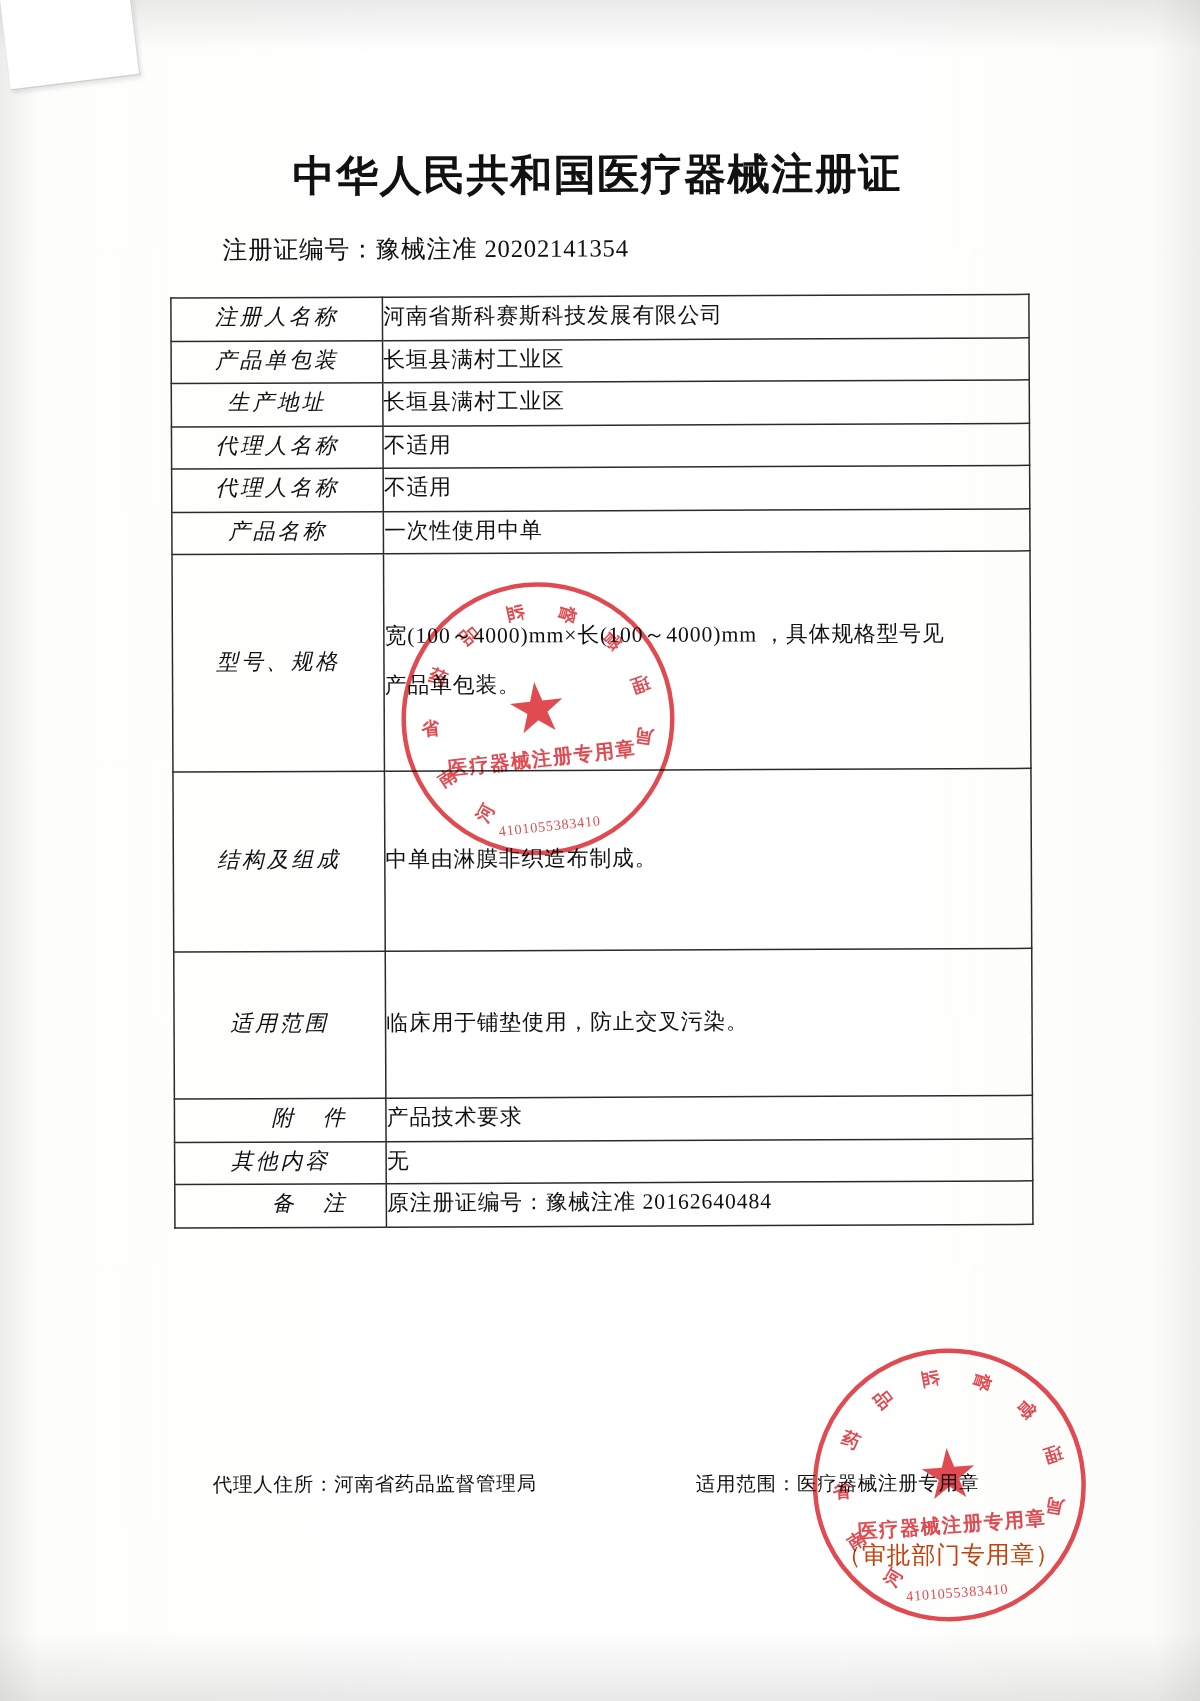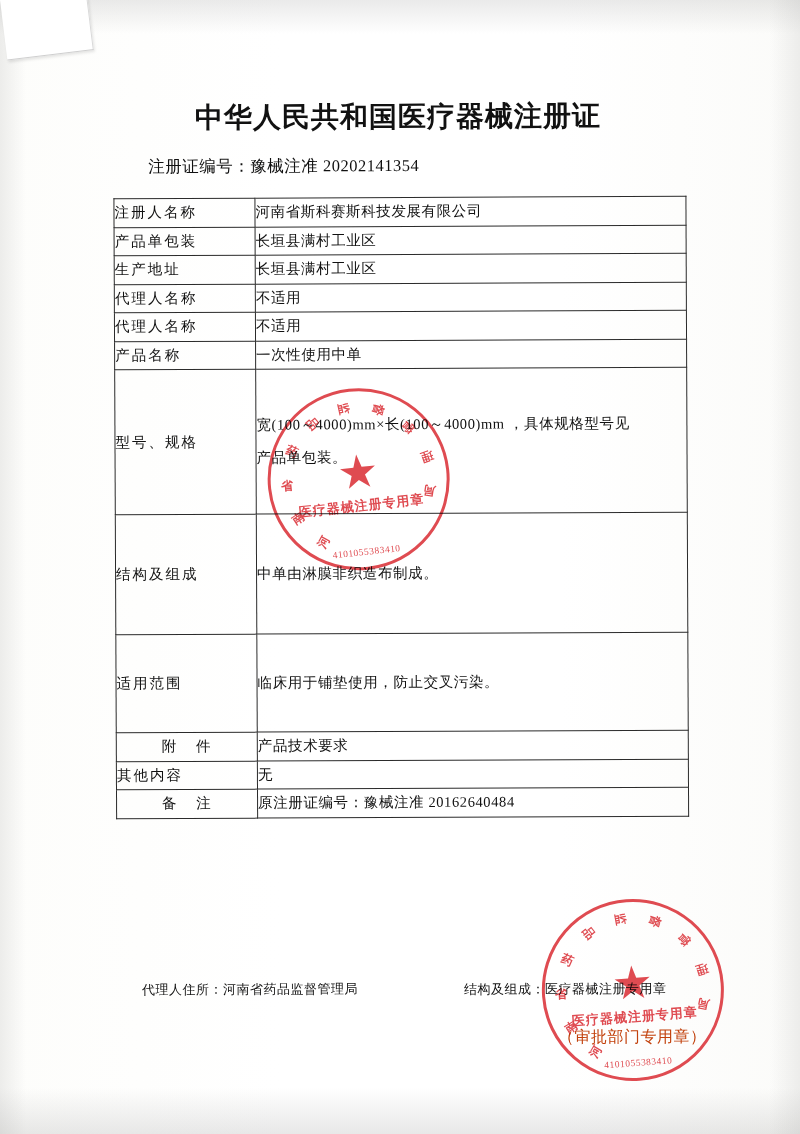--- a/index.html
+++ b/index.html
@@ -106,23 +106,24 @@
   }
   table.cert td {
     border: 1px solid #2b2b2b;
     font-size: 14.5px;
     line-height: 1.9;
     vertical-align: middle;
     padding: 0;
   }
   td.label {
     width: 140px;
-    text-align: left;
+    text-align: center;
     letter-spacing: 2px;
     padding: 6px 4px;
+    font-style: italic;
   }
   td.label.spaced {
     letter-spacing: 8px;
     text-indent: 8px;
     padding-left: 37px;
   }
   td.value {
     padding: 6px 10px 6px 12px;
     letter-spacing: 0.6px;
   }
@@ -297,21 +298,21 @@
       </tr>
     </tbody>
   </table>
 
   <div class="footer">
     <span>代理人住所：</span><span>河南省药品监督管理局</span>
   </div>
 
   <div class="footer-right">
     <div>
-      <span>结构及组成：</span><span>医疗器械注册专用章</span>
+      <span>适用范围：</span><span>医疗器械注册专用章</span>
     </div>
   </div>
 
   <div class="footer-seal-note">（审批部门专用章）</div>
 
   <div class="seal" id="seal-top">
     <div class="ring-text">
         <span style="transform: rotate(215deg) translate(0px, -72px) rotate(90deg) translate(-50%, -50%);">河</span>
         <span style="transform: rotate(242.778deg) translate(0px, -72px) rotate(90deg) translate(-50%, -50%);">南</span>
         <span style="transform: rotate(270.556deg) translate(0px, -72px) rotate(90deg) translate(-50%, -50%);">省</span>

